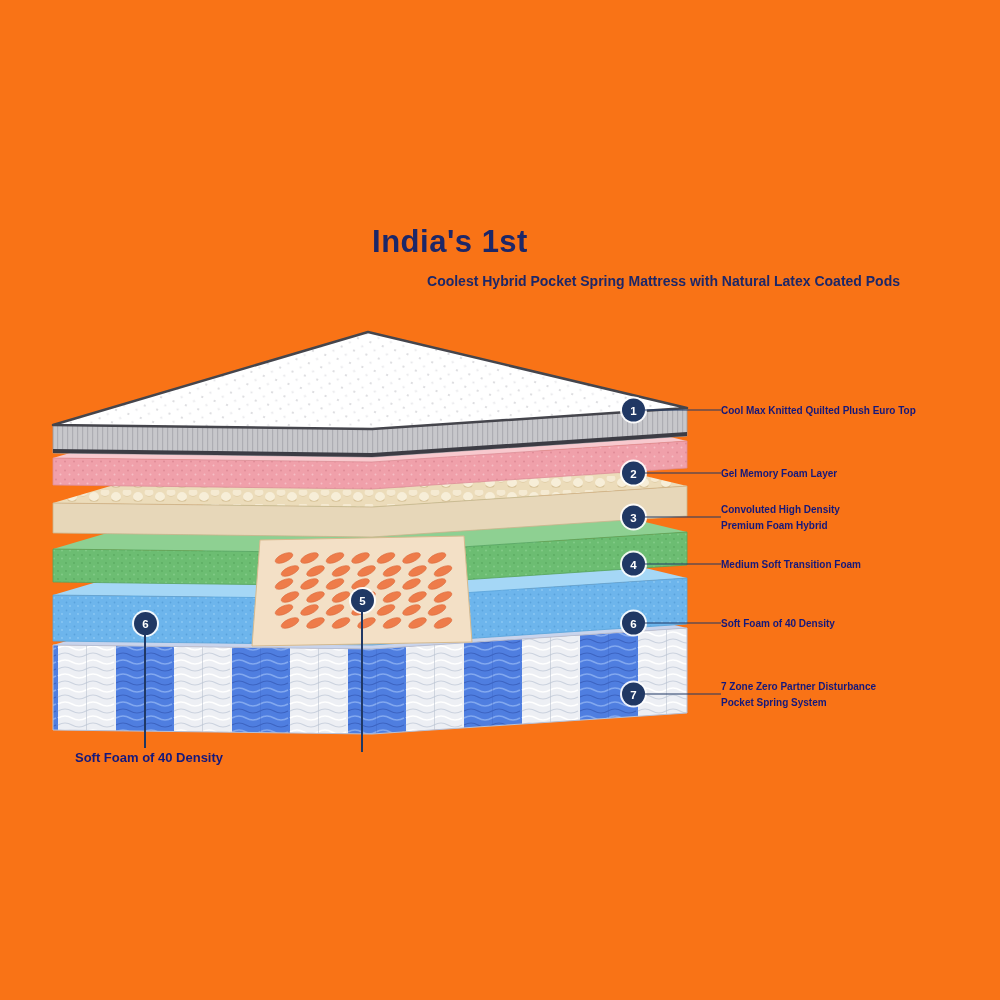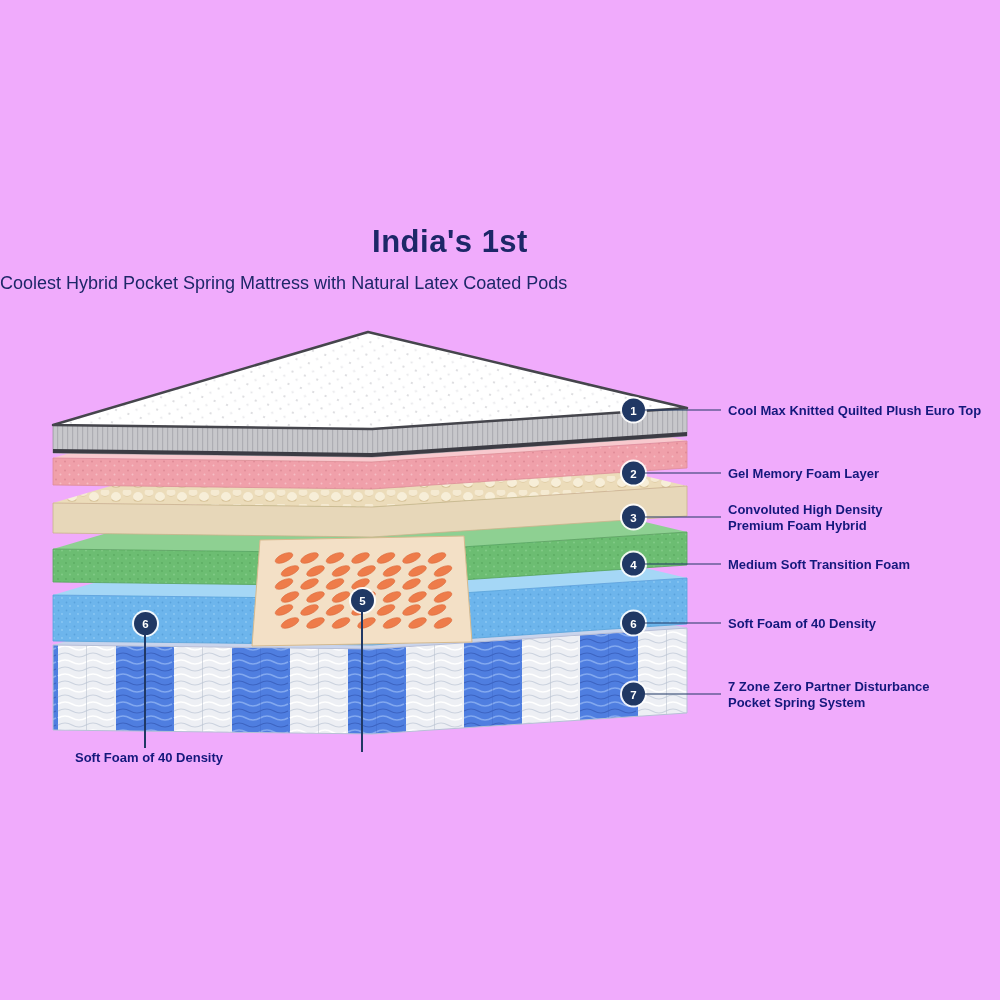--- a/index.html
+++ b/index.html
@@ -1,28 +1,28 @@
 <!DOCTYPE html>
 <html><head>
 <meta charset="utf-8">
 <style>
   html,body{margin:0;padding:0;background:#ffffff;}
-  #canvas{position:relative;width:1000px;height:1000px;background:#f0abfc;overflow:hidden;
+  #canvas{position:relative;width:1000px;height:1000px;background:#f97316;overflow:hidden;
           font-family:"Liberation Sans",sans-serif;}
   .title{position:absolute;top:224px;left:0;width:900px;text-align:center;
          font-size:31px;font-weight:bold;color:#1d2768;letter-spacing:.5px;}
-  .subtitle{position:absolute;top:273px;left:0;width:900px;text-align:left;
-            font-size:18px;font-weight:normal;color:#1d2768;}
+  .subtitle{position:absolute;top:273px;left:0;width:900px;text-align:right;
+            font-size:14px;font-weight:bold;color:#1d2768;}
   svg.art{position:absolute;left:0;top:0;}
   .badge{width:23px;height:23px;border-radius:50%;background:#203864;color:#ffffff;
          font-size:11.5px;font-weight:bold;display:flex;align-items:center;justify-content:center;
          box-shadow:0 0 0 2px rgba(255,255,255,.9);flex:0 0 auto;}
   .co-right{position:absolute;left:622px;transform:translateY(-50%);display:flex;align-items:center;}
   .cline{width:76px;height:0;border-top:1.6px solid #203864;}
-  .clabel{margin-left:7px;font-size:13px;font-weight:bold;color:#14187c;line-height:15.5px;white-space:nowrap;}
+  .clabel{font-size:10px;font-weight:bold;color:#14187c;line-height:15.5px;white-space:nowrap;}
   .clabel span{display:block;}
   .clabel.center{text-align:left;}
   .babs{position:absolute;}
   .vline{position:absolute;width:2px;background:#203864;}
   .blabel{position:absolute;transform:translateX(-50%);font-size:13px;font-weight:bold;color:#14187c;
           line-height:15.5px;text-align:center;white-space:nowrap;}
 </style>
 </head>
 <body>
 

